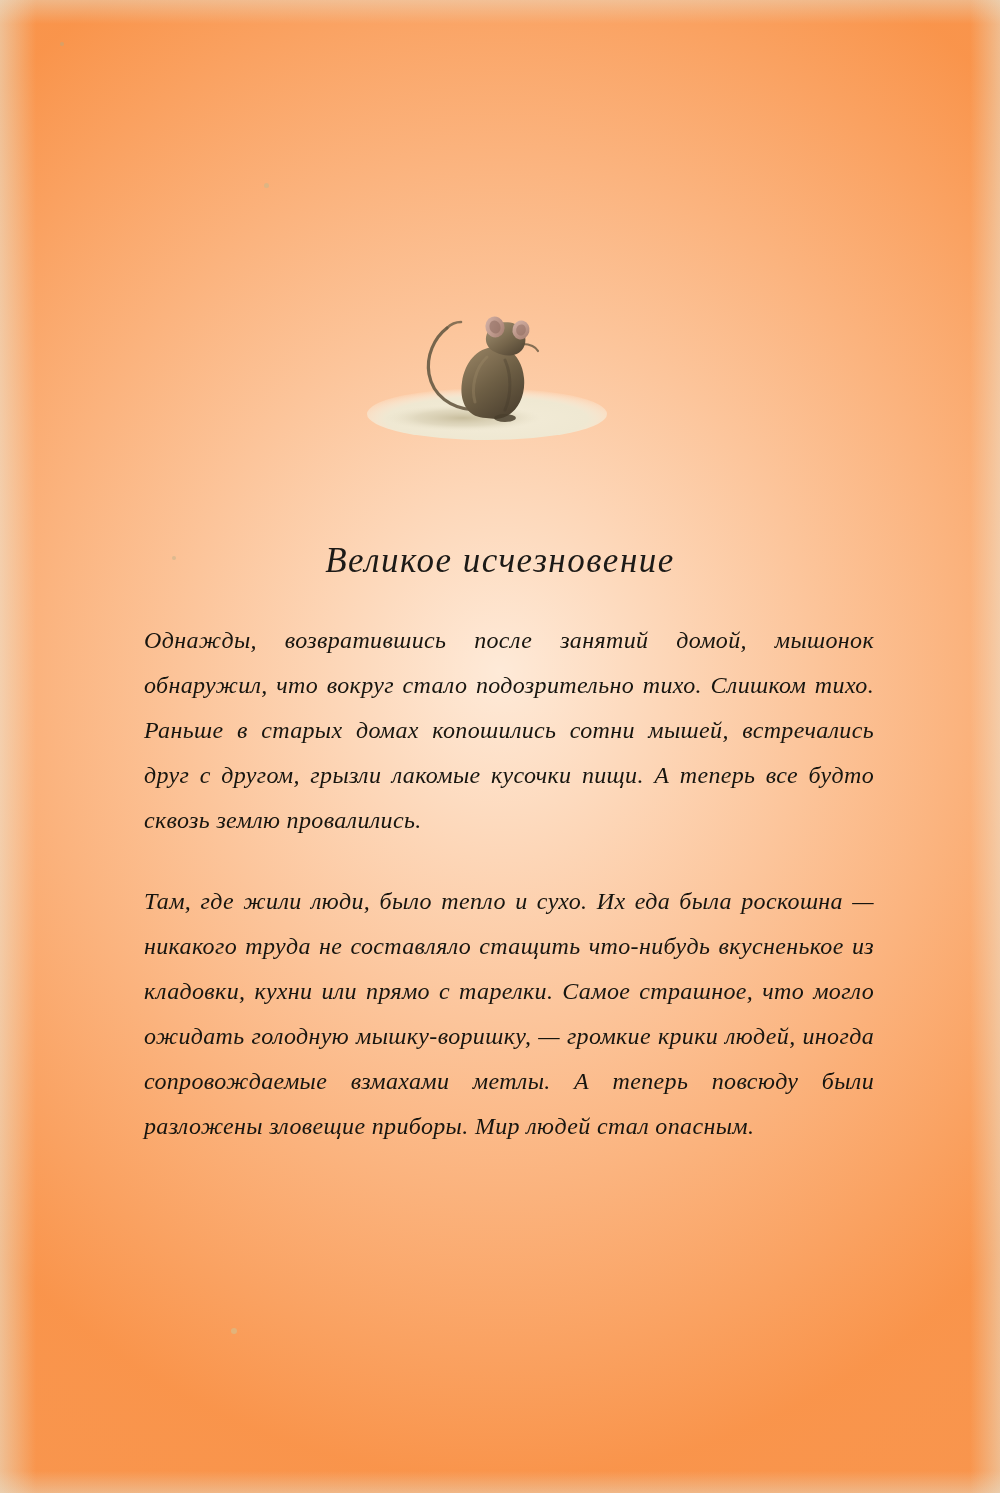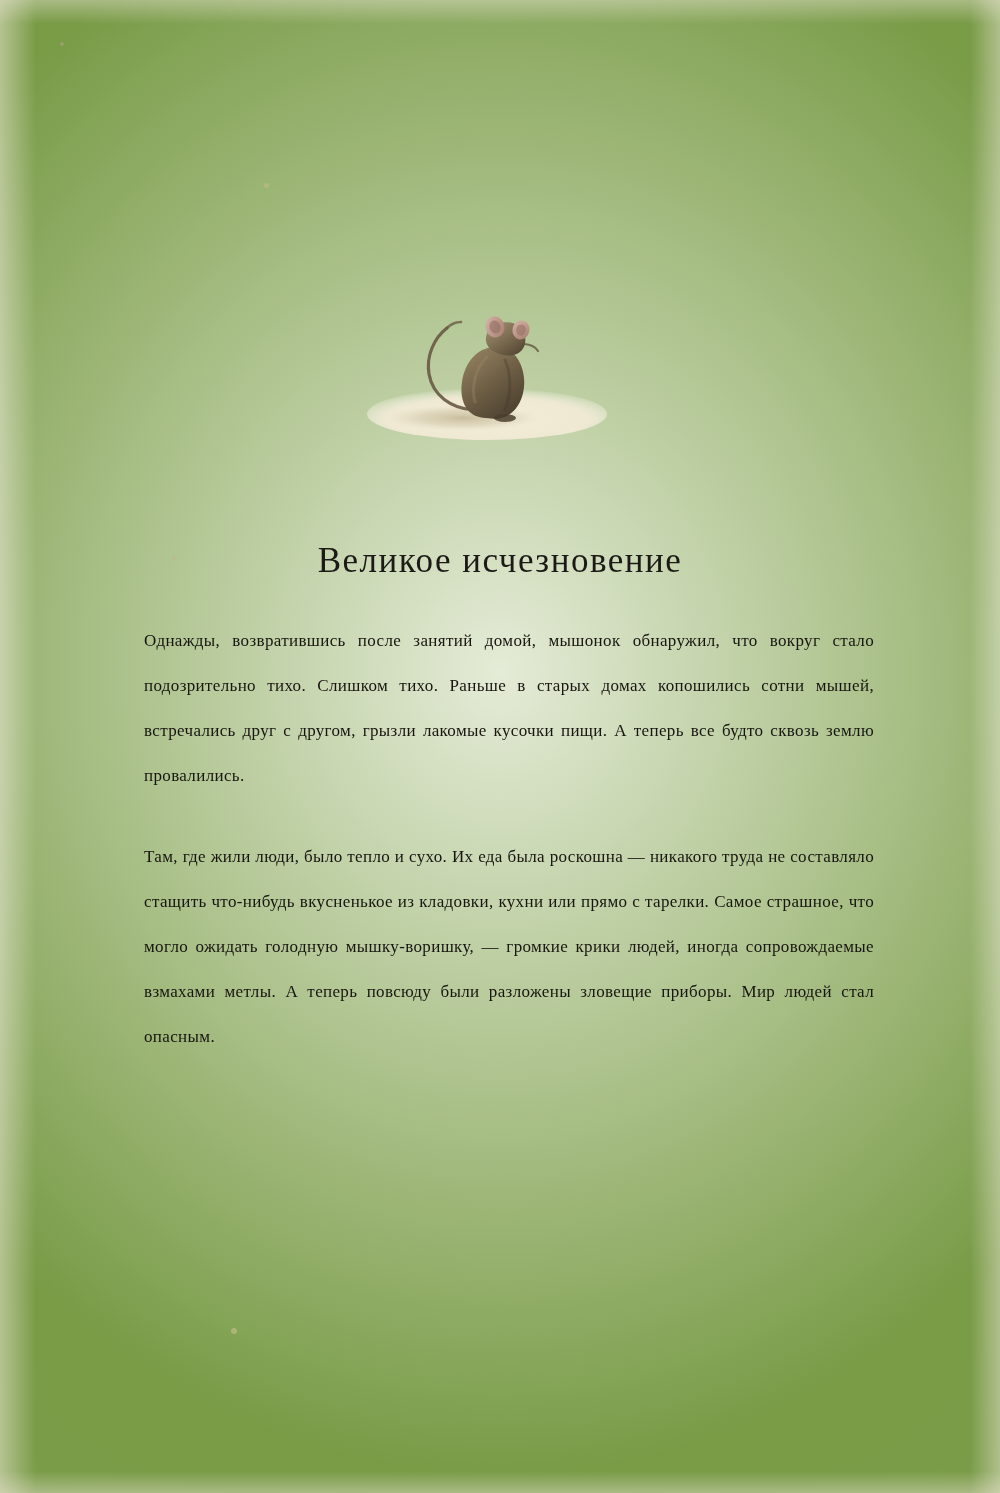--- a/index.html
+++ b/index.html
@@ -5,22 +5,23 @@
   html, body {
     margin: 0;
     padding: 0;
     background: #ffffff;
   }
   .page {
     position: relative;
     width: 1000px;
     height: 1493px;
     margin: 0 auto;
-    background: #4d7c0f;
+    background: #f97316;
     overflow: hidden;
+    font-style: italic;
   }
   
   .paper-tint {
     position: absolute;
     inset: 0;
     background:
       radial-gradient(ellipse 120% 90% at 50% 45%, rgba(255,255,250,0.85) 0%, rgba(250,248,235,0.25) 60%, rgba(240,236,218,0.30) 100%),
       linear-gradient(90deg, rgba(226,221,200,0.55) 0px, rgba(248,246,234,0) 36px),
       linear-gradient(270deg, rgba(226,221,200,0.50) 0px, rgba(248,246,234,0) 30px),
       linear-gradient(180deg, rgba(222,217,198,0.45) 0px, rgba(248,246,234,0) 24px),
@@ -58,21 +59,21 @@
     font-weight: 400;
   }
 
   
   .body-text {
     position: absolute;
     left: 144px;
     top: 618px;
     width: 730px;
     font-family: "Liberation Serif", "DejaVu Serif", serif;
-    font-size: 17px;
+    font-size: 24px;
     line-height: 45px;
     color: #17150f;
     text-align: justify;
     letter-spacing: 0.35px;
   }
   .body-text p {
     margin: 0 0 36px 0;
   }
   .body-text p:last-child { margin-bottom: 0; }
 </style>

